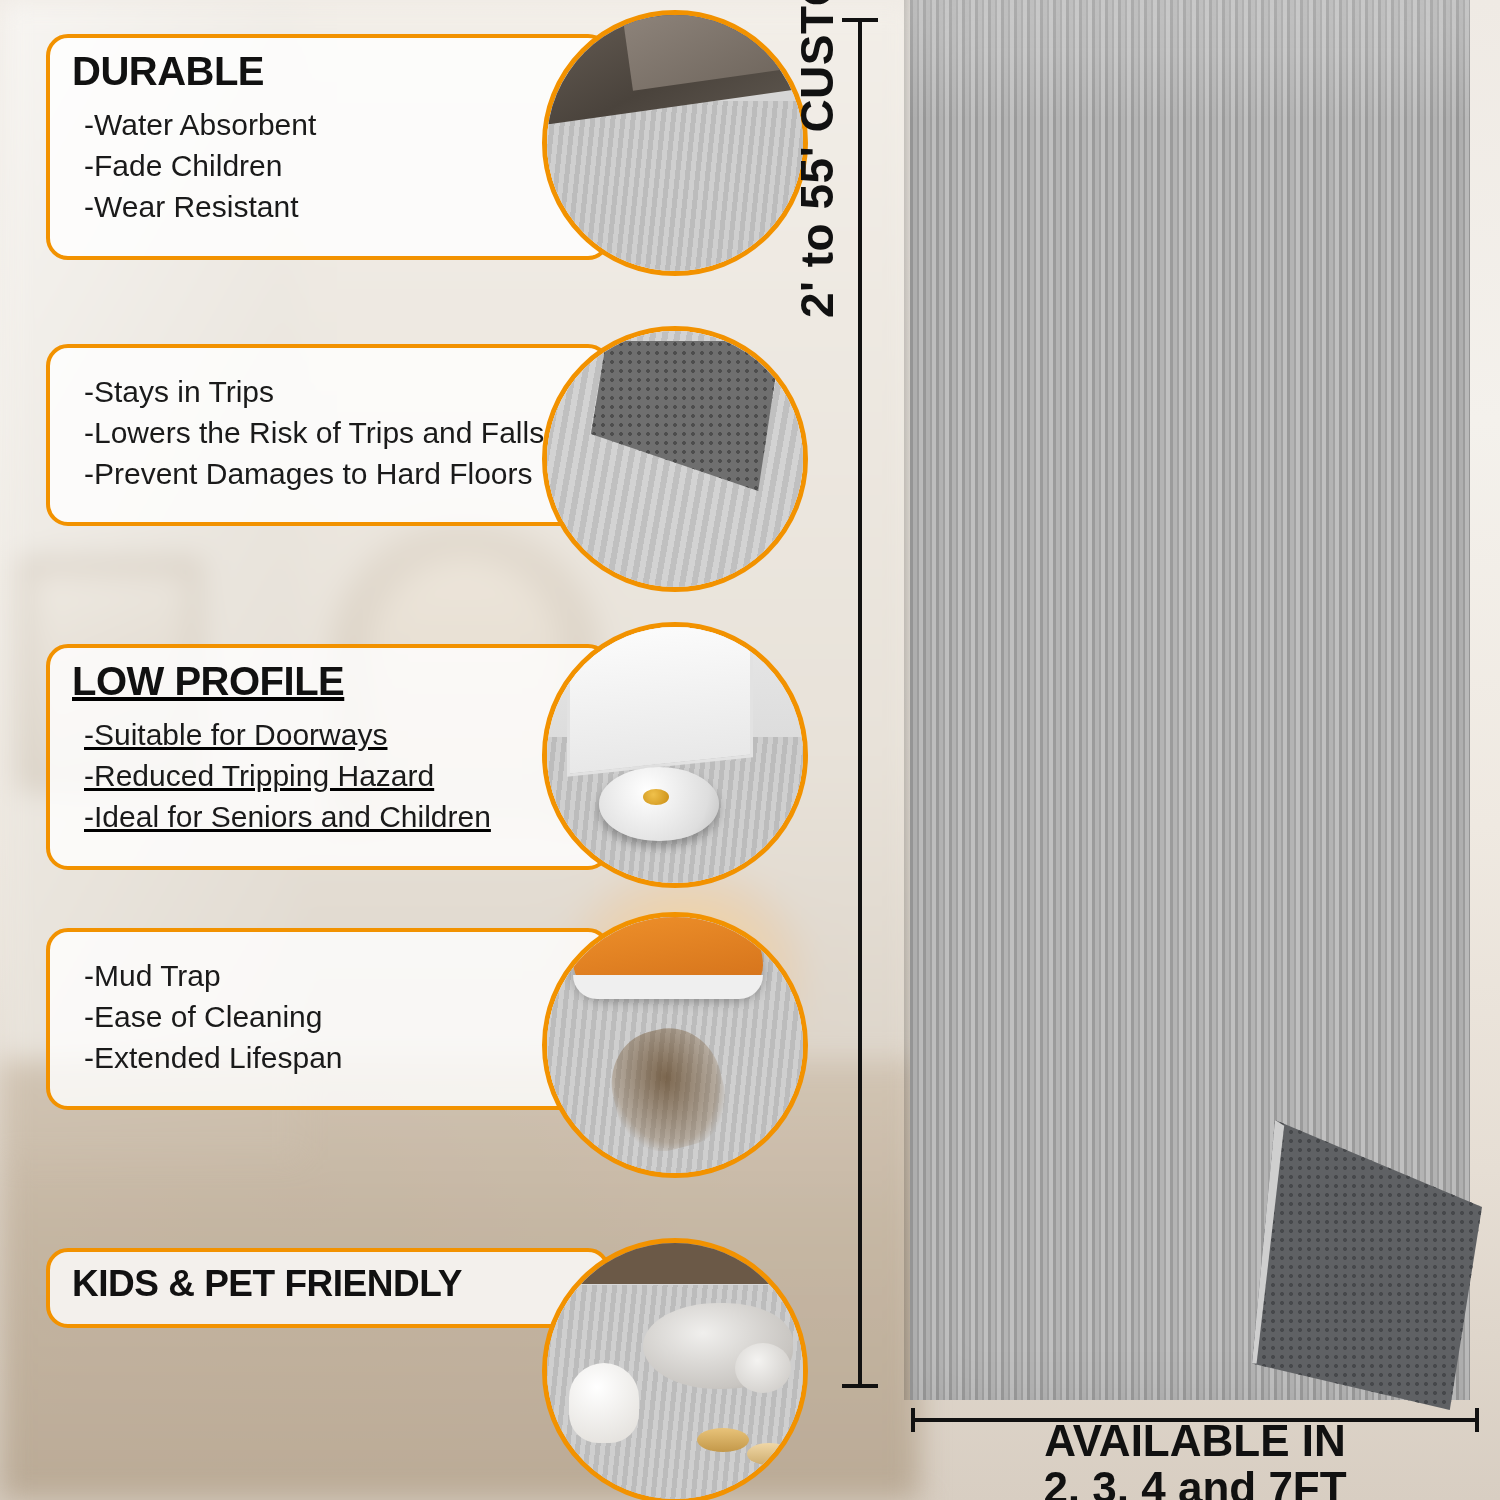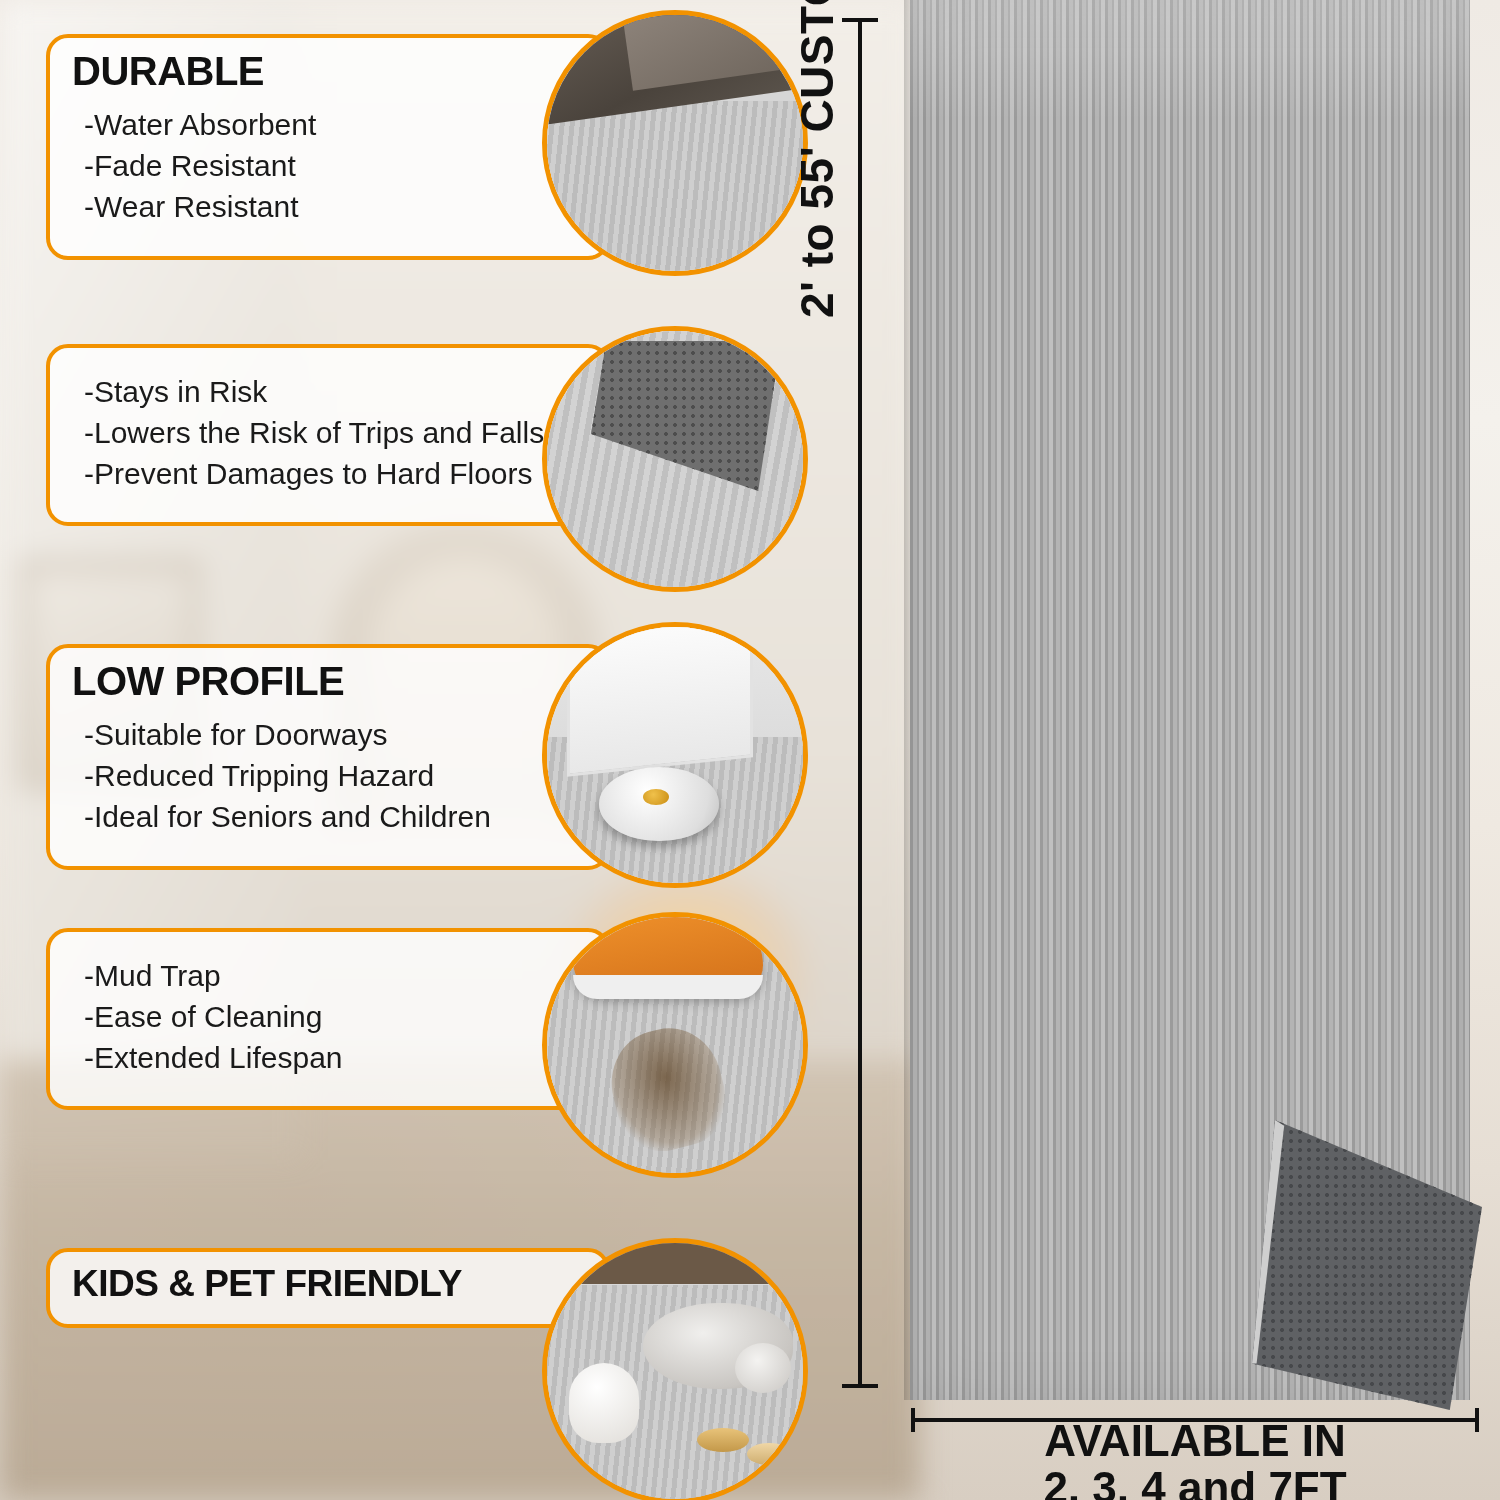--- a/index.html
+++ b/index.html
@@ -337,50 +337,50 @@
     <div class="fire"></div>
     <div class="floor"></div>
   </div>
 </div>
 
 <div class="feature" style="top:34px;">
   <div class="callout">
     <h2>DURABLE</h2>
     <ul>
       <li>-Water Absorbent</li>
-      <li>-Fade Resistant</li>
+      <li>-Fade Children</li>
       <li>-Wear Resistant</li>
     </ul>
   </div>
   <div class="thumb t1" style="top:-24px;">
     <div class="inner">
       <div class="ribs"></div>
       <div class="step"></div>
       <div class="step2"></div>
     </div>
   </div>
 </div>
 
 <div class="feature" style="top:344px;">
   <div class="callout">
     <ul>
-      <li>-Stays in Risk</li>
+      <li>-Stays in Trips</li>
       <li>-Lowers the Risk of Trips and Falls</li>
       <li>-Prevent Damages to Hard Floors</li>
     </ul>
   </div>
   <div class="thumb t2" style="top:-18px;">
     <div class="inner">
       <div class="mat"></div>
       <div class="fold"></div>
     </div>
   </div>
 </div>
 
-<div class="feature" style="top:644px;">
+<div class="feature" style="top:644px;text-decoration:underline;">
   <div class="callout">
     <h2>LOW PROFILE</h2>
     <ul>
       <li>-Suitable for Doorways</li>
       <li>-Reduced Tripping Hazard</li>
       <li>-Ideal for Seniors and Children</li>
     </ul>
   </div>
   <div class="thumb t3" style="top:-22px;">
     <div class="inner">

